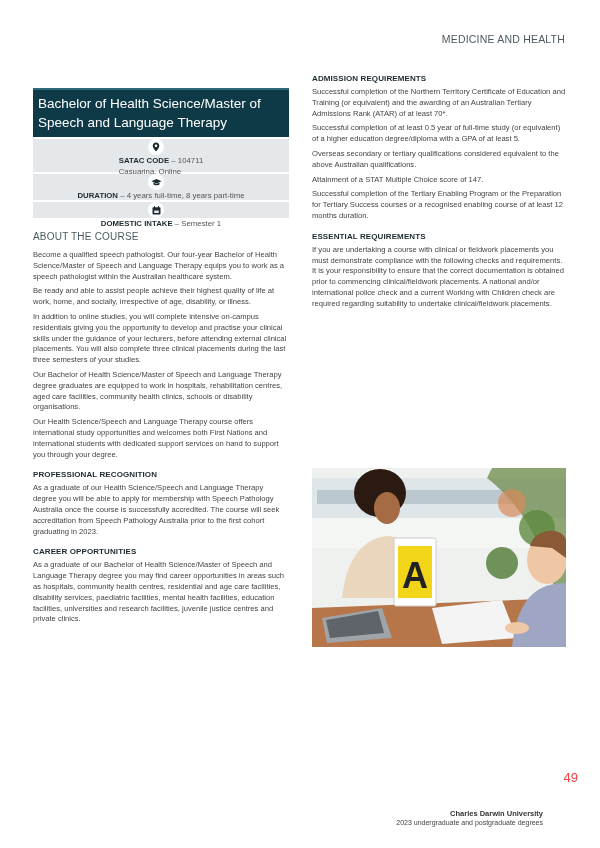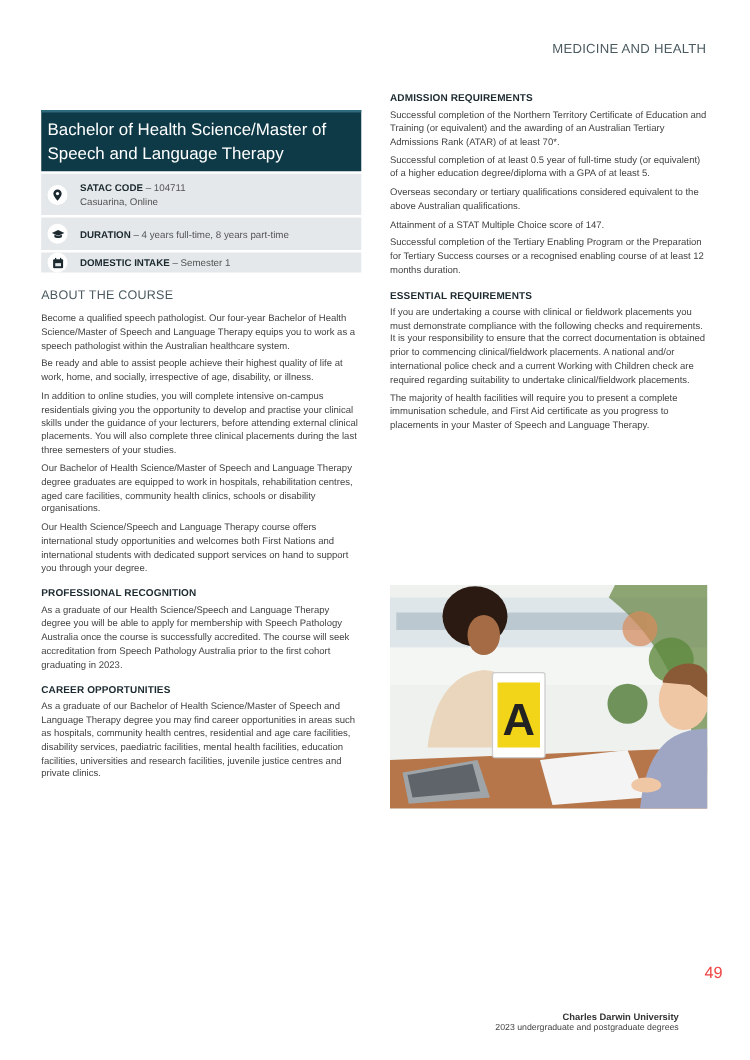--- a/index.html
+++ b/index.html
@@ -7,21 +7,21 @@
   body { position: relative; font-family: "Liberation Sans", sans-serif; color: #3a3a3a; overflow: hidden; }
 
   .section-tag { position: absolute; top: 33px; right: 35px; font-size: 10.5px; letter-spacing: 0.2px; color: #4a5a60; }
 
   .col-left { position: absolute; left: 33px; top: 88px; width: 256px; }
   .col-right { position: absolute; left: 312px; top: 74px; width: 255px; }
 
   .title-box { background: #0e3a48; border-top: 2px solid #2d6b7c; padding: 4px 5px 5px 5px; }
   .title-box .title { color: #ffffff; font-size: 13.5px; line-height: 19px; font-weight: normal; }
 
-  .info-row { background: #e4e8ea; display: flex; align-items: center; margin-top: 2px; padding: 0 5px; }
+  .info-row { background: #e4e8ea; display: flex; align-items: center; margin-top: 2px; padding: 0 5px; flex-direction: column; }
   .info-row.r1 { height: 33px; }
   .info-row.r2 { height: 26px; }
   .info-row.r3 { height: 16px; }
   .info-icon { width: 16px; height: 16px; border-radius: 50%; background: #ffffff; display: flex; align-items: center; justify-content: center; margin-right: 10px; flex-shrink: 0; }
   .info-text { font-size: 7.8px; color: #555; line-height: 11px; }
   .info-text b { color: #1c2a30; font-weight: bold; }
 
   .about-heading { margin-top: 13px; font-size: 10px; color: #4a5a60; letter-spacing: 0.2px; }
   p.body { font-size: 7.6px; line-height: 10.8px; color: #444; margin-top: 4px; }
   p.body.first { margin-top: 8px; }
@@ -103,21 +103,20 @@
 <div class="col-right">
   <h3 class="sub first">ADMISSION REQUIREMENTS</h3>
   <p class="body">Successful completion of the Northern Territory Certificate of Education and Training (or equivalent) and the awarding of an Australian Tertiary Admissions Rank (ATAR) of at least 70*.</p>
   <p class="body">Successful completion of at least 0.5 year of full-time study (or equivalent) of a higher education degree/diploma with a GPA of at least 5.</p>
   <p class="body">Overseas secondary or tertiary qualifications considered equivalent to the above Australian qualifications.</p>
   <p class="body">Attainment of a STAT Multiple Choice score of 147.</p>
   <p class="body">Successful completion of the Tertiary Enabling Program or the Preparation for Tertiary Success courses or a recognised enabling course of at least 12 months duration.</p>
 
   <h3 class="sub">ESSENTIAL REQUIREMENTS</h3>
   <p class="body">If you are undertaking a course with clinical or fieldwork placements you must demonstrate compliance with the following checks and requirements. It is your responsibility to ensure that the correct documentation is obtained prior to commencing clinical/fieldwork placements. A national and/or international police check and a current Working with Children check are required regarding suitability to undertake clinical/fieldwork placements.</p>
-  <p class="body">The majority of health facilities will require you to present a complete immunisation schedule, and First Aid certificate as you progress to placements in your Master of Speech and Language Therapy.</p>
 </div>
 
 <div class="photo">
   <svg width="254" height="179" viewBox="0 0 254 179">
     <rect width="254" height="179" fill="#eef1ee"></rect>
     <rect x="0" y="10" width="254" height="40" fill="#dfe6ea"></rect>
     <rect x="5" y="22" width="200" height="14" fill="#bcc8cf"></rect>
     <rect x="0" y="50" width="254" height="30" fill="#f4f6f4"></rect>
     <path d="M175 10 C200 30 230 60 250 150 L254 150 L254 0 L180 0Z" fill="#6c8a4a" opacity="0.75"></path>
     <circle cx="200" cy="35" r="14" fill="#d98a5a" opacity="0.7"></circle>

